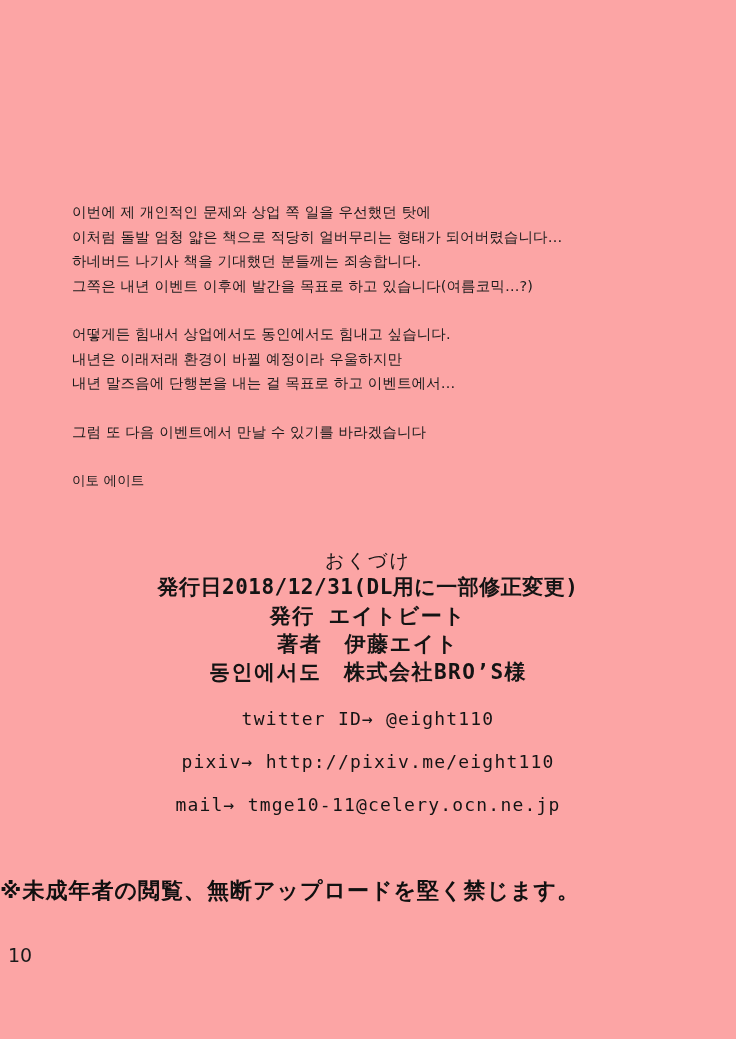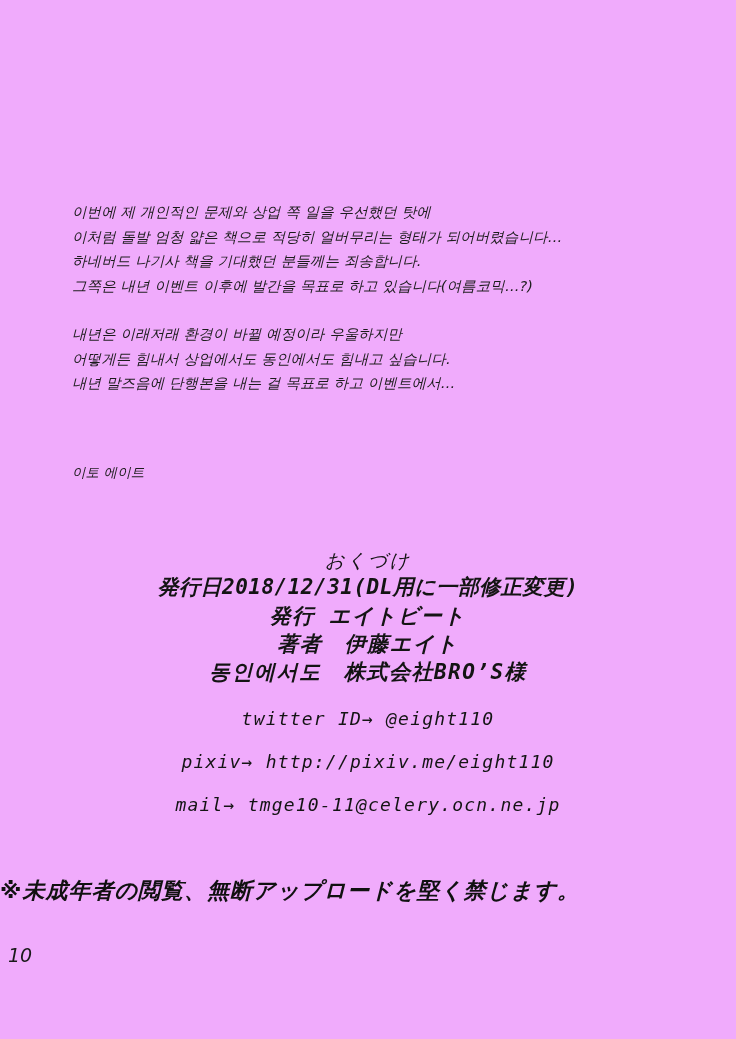--- a/index.html
+++ b/index.html
@@ -11,22 +11,21 @@
     width: 736px;
     height: 1039px;
     position: relative;
     font-family: "Liberation Sans", sans-serif;
     color: #1a1a1a;
     overflow: hidden;
   }
   .page {
     position: absolute;
     inset: 0;
-    background: #f0abfc;
-    font-style: italic;
+    background: #fca5a5;
   }
 
   
   .afterword {
     position: absolute;
     left: 72px;
     top: 200px;
     width: 580px;
     font-family: "DejaVu Sans", sans-serif;
     font-size: 14.5px;
@@ -34,21 +33,21 @@
     color: #1c1c1c;
     letter-spacing: 0.1px;
   }
   .afterword p {
     margin: 0;
   }
   .afterword .gap {
     height: 24px;
   }
   .afterword .sig {
-    margin-top: 40px;
+    margin-top: 24px;
     font-size: 13.5px;
   }
 
   
   .colophon {
     position: absolute;
     left: 0;
     right: 0;
     top: 548px;
     text-align: center;
@@ -114,24 +113,25 @@
 <body>
 
 <div class="page">
 
   <div class="afterword">
     <p>이번에 제 개인적인 문제와 상업 쪽 일을 우선했던 탓에</p>
     <p>이처럼 돌발 엄청 얇은 책으로 적당히 얼버무리는 형태가 되어버렸습니다…</p>
     <p>하네버드 나기사 책을 기대했던 분들께는 죄송합니다.</p>
     <p>그쪽은 내년 이벤트 이후에 발간을 목표로 하고 있습니다(여름코믹…?)</p>
     <div class="gap"></div>
+    <p>어떻게든 힘내서 상업에서도 동인에서도 힘내고 싶습니다.</p>
     <p>내년은 이래저래 환경이 바뀔 예정이라 우울하지만</p>
-    <p>어떻게든 힘내서 상업에서도 동인에서도 힘내고 싶습니다.</p>
     <p>내년 말즈음에 단행본을 내는 걸 목표로 하고 이벤트에서…</p>
     <div class="gap"></div>
+    <p>그럼 또 다음 이벤트에서 만날 수 있기를 바라겠습니다</p>
     <p class="sig">이토 에이트</p>
   </div>
 
   <div class="colophon">
     <div class="line c-title">おくづけ</div>
     <div class="line c-big">発行日2018/12/31(DL用に一部修正変更)</div>
     <div class="line c-big2">発行 エイトビート</div>
     <div class="line c-big2">著者　伊藤エイト</div>
     <div class="line c-big2">동인에서도　株式会社BRO’S様</div>
   </div>

